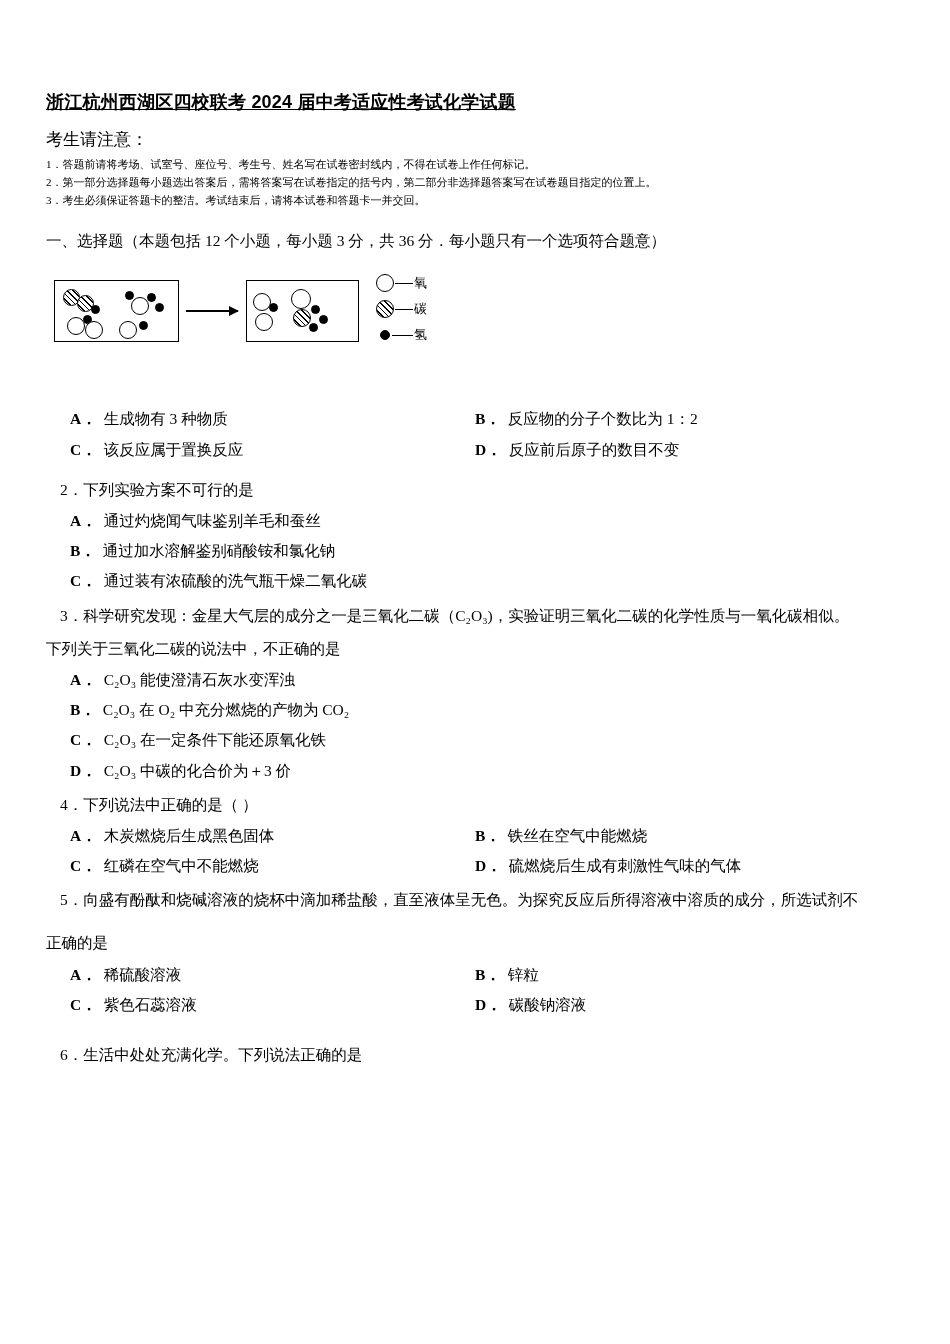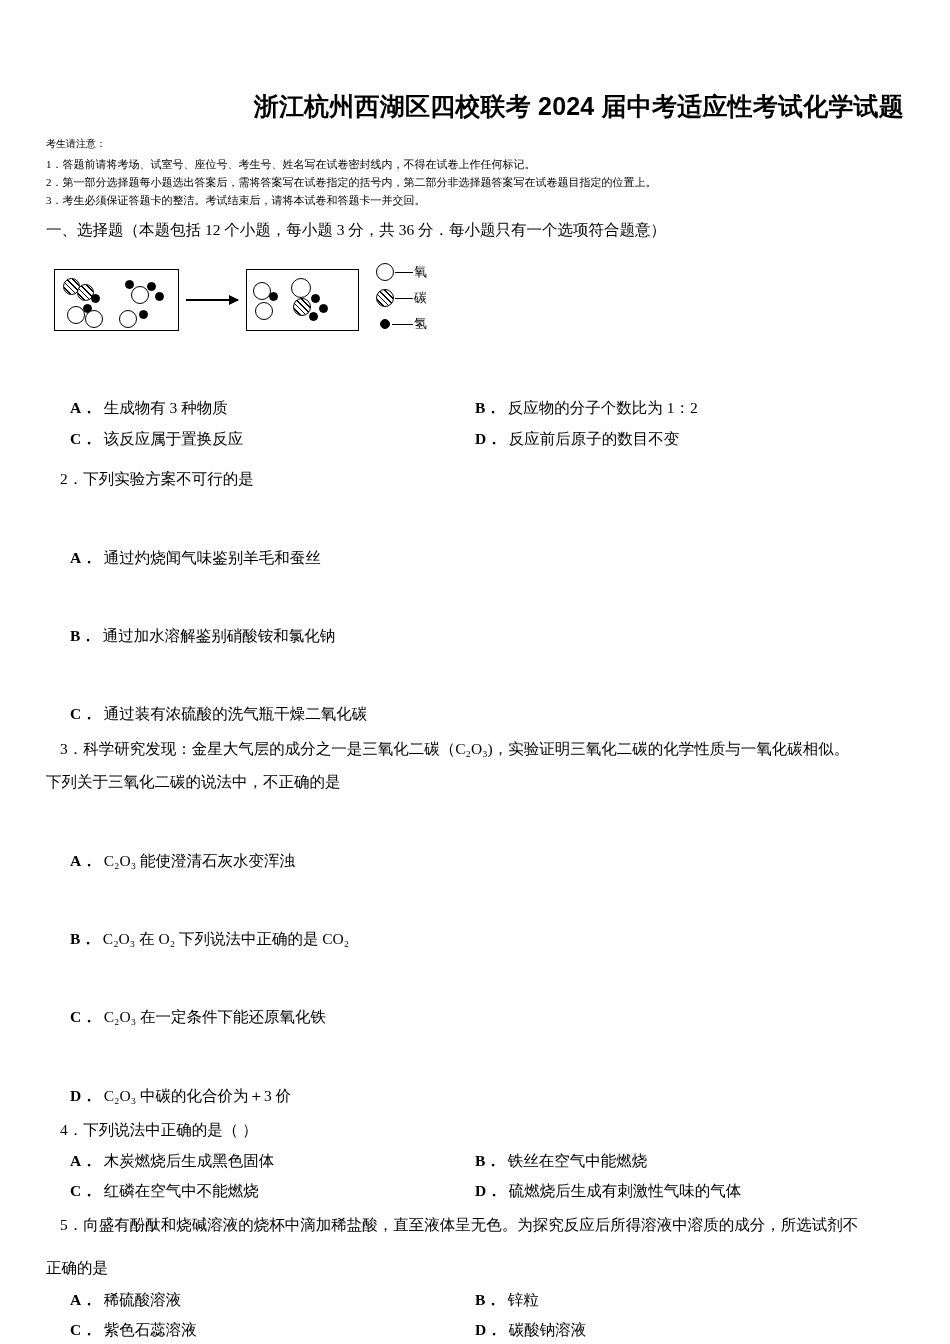--- a/index.html
+++ b/index.html
@@ -22,40 +22,41 @@
     box-sizing: border-box;
   }
   .content {
     position: absolute;
     left: 46px;
     top: 90px;
     width: 858px;
   }
   h1.doc-title {
     font-family: "Liberation Sans", sans-serif;
-    font-size: 25px;
+    font-size: 18px;
     font-weight: bold;
-    text-align: right;
+    text-align: left;
     margin: 0 0 14px 0;
     letter-spacing: 0.2px;
+    text-decoration: underline;
   }
   .notice-head {
-    font-size: 10px;
+    font-size: 17px;
     margin: 0 0 5px 0;
     font-family: Liberation Serif, serif;
   }
   .notice-line {
     font-size: 11px;
     line-height: 1.62;
     margin: 0;
     text-align: justify;
   }
   .section-title {
     font-size: 15.5px;
-    margin: 11px 0 6px 0;
+    margin: 22px 0 6px 0;
   }
   .q-line {
     font-size: 15.5px;
     line-height: 1.62;
     margin: 0 0 4px 0;
     text-align: justify;
   }
   .opts-grid {
     display: flex;
     flex-wrap: wrap;
@@ -65,21 +66,20 @@
   .opt {
     font-size: 15.5px;
     line-height: 1.95;
     box-sizing: border-box;
   }
   .opt.half {
     width: 50%;
   }
   .opt.full {
     width: 100%;
-    margin-top: 48px;
   }
   .opt .lbl {
     font-weight: bold;
     font-family: "Liberation Serif", serif;
     margin-right: 7px;
   }
   .opt-pad {
     padding-left: 24px;
   }
   .figure-area {
@@ -240,21 +240,21 @@
       </div>
     </div>
 
     <p class="q-line" style="padding-left:14px;">3．科学研究发现：金星大气层的成分之一是三氧化二碳（C₂O₃)，实验证明三氧化二碳的化学性质与一氧化碳相似。</p>
     <p class="q-line" style="margin-top:8px;">下列关于三氧化二碳的说法中，不正确的是</p>
     <div class="opts-grid">
       <div class="opt full opt-pad">
         <span class="lbl">A．</span><span>C₂O₃ 能使澄清石灰水变浑浊</span>
       </div>
       <div class="opt full opt-pad">
-        <span class="lbl">B．</span><span>C₂O₃ 在 O₂ 下列说法中正确的是 CO₂</span>
+        <span class="lbl">B．</span><span>C₂O₃ 在 O₂ 中充分燃烧的产物为 CO₂</span>
       </div>
       <div class="opt full opt-pad">
         <span class="lbl">C．</span><span>C₂O₃ 在一定条件下能还原氧化铁</span>
       </div>
       <div class="opt full opt-pad">
         <span class="lbl">D．</span><span>C₂O₃ 中碳的化合价为＋3 价</span>
       </div>
     </div>
 
     <p class="q-line" style="padding-left:14px;">4．下列说法中正确的是（      ）</p>

